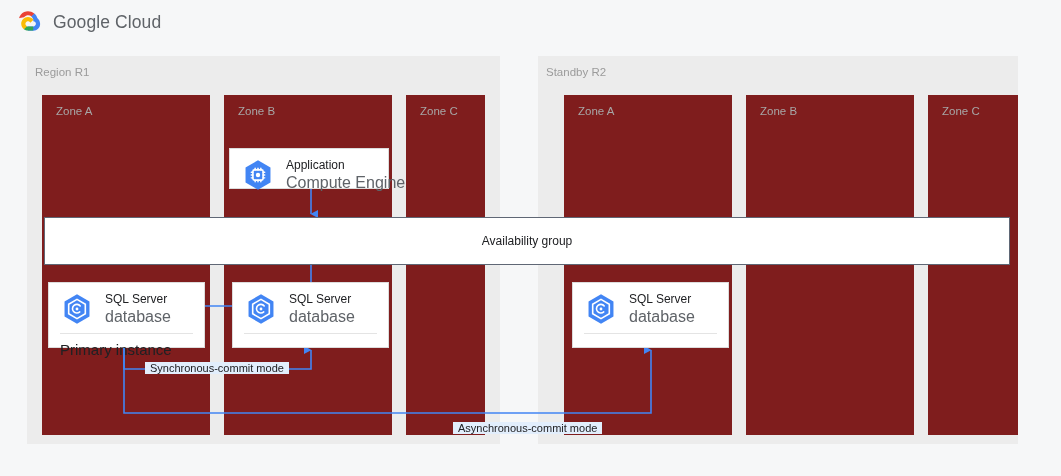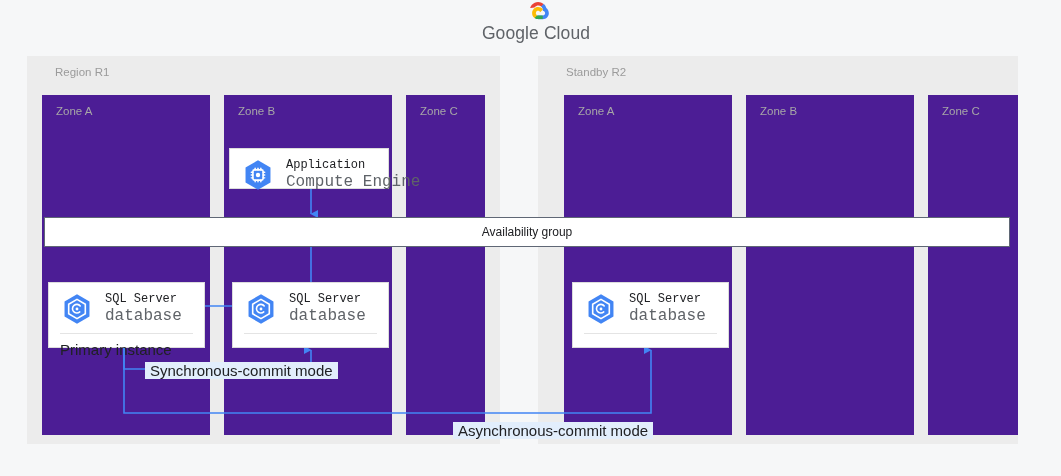--- a/index.html
+++ b/index.html
@@ -7,67 +7,66 @@
     width:1061px;height:476px;
     background:#f6f7f8;
     font-family:"Liberation Sans","DejaVu Sans",sans-serif;
     overflow:hidden;
     position:relative;
   }
   
   #brand-bar{
     position:absolute;left:0;top:0;width:1061px;height:44px;
     background:#f6f7f8;
-    display:flex;align-items:center;flex-direction:column;
+    display:flex;align-items:center;
   }
   #brand-logo{margin-left:16px;width:26px;height:26px;display:block;}
   #brand-text{
     margin-left:11px;font-size:17.5px;color:#5f6368;letter-spacing:.1px;
     white-space:nowrap;
   }
   #brand-text .g{font-weight:500;color:#5f6368;}
   #brand-text .c{font-weight:400;color:#5f6368;}
 
   
   #diagram{
     position:absolute;left:0;top:44px;width:1061px;height:432px;
     background:#f6f7f8;
   }
   .region{
     position:absolute;
     background:#ececec;
     box-sizing:border-box;
   }
   .region-label{
-    position:absolute;left:28px;top:10px;
+    position:absolute;left:8px;top:10px;
     font-size:11.5px;color:#9b9b9b;white-space:nowrap;
   }
   .zone{
     position:absolute;
-    background:#4c1d95;
+    background:#7f1d1d;
     box-sizing:border-box;
   }
   .zone-label{
     position:absolute;left:14px;top:10px;
     font-size:11.5px;color:#a7a7a7;white-space:nowrap;
   }
 
   
   .card{
     position:absolute;
     background:#ffffff;
     border:1px solid #dcdcdc;
     box-sizing:border-box;
     z-index:6;
   }
   .card-top{
     display:flex;align-items:center;
     padding:9px 10px 6px 11px;
     box-sizing:border-box;
-    font-family:Liberation Mono, monospace;
   }
   .card-icon{flex:0 0 auto;width:34px;height:34px;display:block;}
   .card-titles{margin-left:11px;line-height:1.2;}
   .card-title{font-size:12px;color:#202124;white-space:nowrap;}
   .card-sub{font-size:16px;color:#5f6368;white-space:nowrap;margin-top:1px;}
   .card-div{
     height:1px;background:#e4e4e4;margin:0 11px;
   }
   .card-foot{
     font-size:15px;color:#202124;
@@ -82,21 +81,21 @@
     box-sizing:border-box;
     display:flex;align-items:center;justify-content:center;
     z-index:7;
   }
   #ag-label{font-size:12px;color:#202124;}
 
   
   #wires{position:absolute;left:0;top:0;width:1061px;height:432px;z-index:4;}
   .wire-label{
     position:absolute;
-    font-size:15px;color:#202124;
+    font-size:11px;color:#202124;
     background:#e2eefc;
     padding:0 5px;
     white-space:nowrap;
     z-index:8;
   }
 </style>
 </head>
 <body>
 
 <div id="brand-bar">
@@ -158,21 +157,21 @@
     <path d="M311,202 L311,262 L124,262 L124,278" stroke="#4285f4" stroke-width="1.6" fill="none" marker-end="url(#arrow-down)"></path>
 
     <path d="M124,303 L124,325 L311,325 L311,306" stroke="#4285f4" stroke-width="1.6" fill="none" marker-end="url(#arrow-up)"></path>
 
     <path d="M124,303 L124,369 L651,369 L651,306" stroke="#4285f4" stroke-width="1.6" fill="none" marker-end="url(#arrow-up)"></path>
   </svg>
 
   <div class="wire-label" style="left:145px;top:318px;">Synchronous-commit mode</div>
   <div class="wire-label" style="left:453px;top:378px;">Asynchronous-commit mode</div>
 
-  <div id="ag-bar" style="left:44px;top:173px;width:966px;height:30px;">
+  <div id="ag-bar" style="left:44px;top:173px;width:966px;height:48px;">
     <span id="ag-label">Availability group</span>
   </div>
 
   <div class="card" style="left:229px;top:104px;width:160px;height:41px;">
     <div class="card-top">
       <svg class="card-icon" viewBox="0 0 36 36">
         <path d="M18 2.4 L31.2 10 L31.2 26 L18 33.6 L4.8 26 L4.8 10 Z" fill="#4285f4"></path>
         <rect x="12.6" y="12.6" width="10.8" height="10.8" rx="1.6" fill="none" stroke="#ffffff" stroke-width="1.7"></rect>
         <circle cx="18" cy="18" r="2.3" fill="#ffffff"></circle>
         <g stroke="#ffffff" stroke-width="1.5" stroke-linecap="round">

